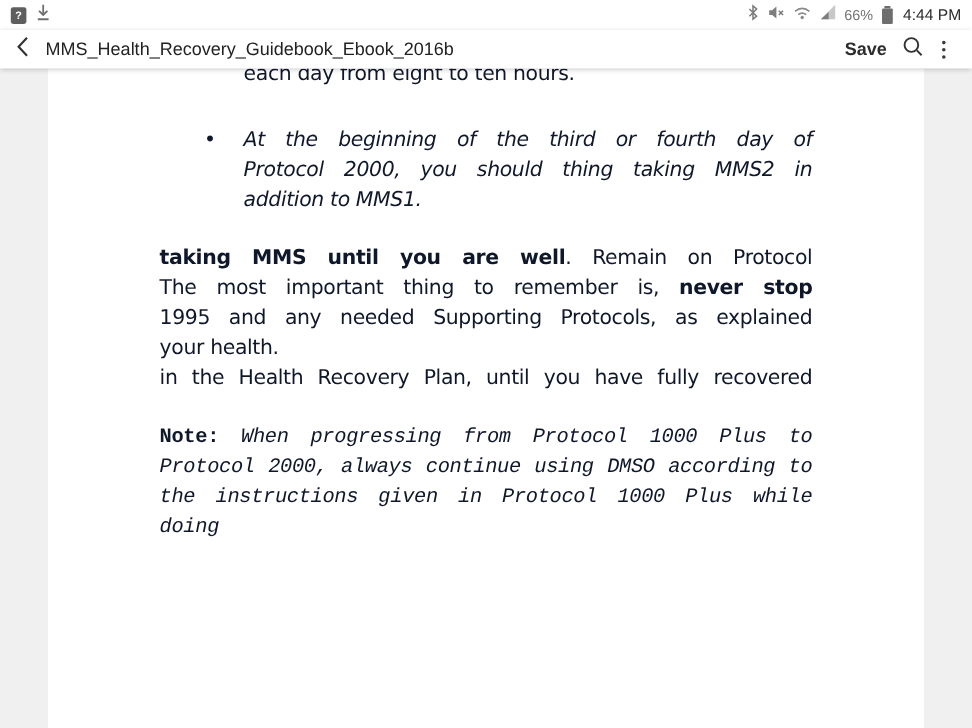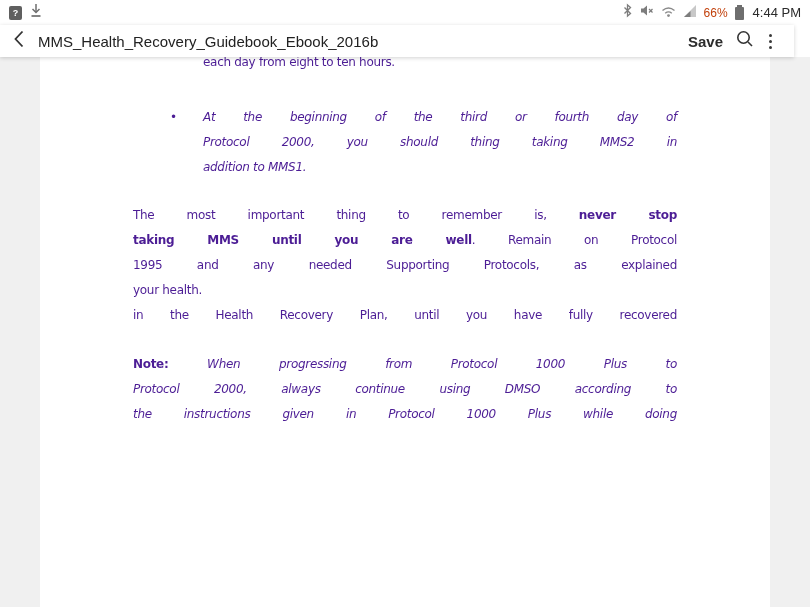--- a/index.html
+++ b/index.html
@@ -5,56 +5,56 @@
   * { margin:0; padding:0; box-sizing:border-box; }
   html,body { width:810px; height:607px; overflow:hidden; }
   body { position:relative; background:#ffffff; font-family:"Liberation Sans",sans-serif; }
 
   
   .status-bar { position:absolute; top:0; left:0; right:0; height:25px; background:#ffffff;
     display:flex; justify-content:space-between; align-items:center; padding:0 9px; }
   .sb-left, .sb-right { display:flex; align-items:center; gap:7px; }
   .notif-badge { width:13px; height:14px; background:#5f5f5f; border-radius:2px; color:#fff;
     font-size:9px; font-weight:bold; display:flex; align-items:center; justify-content:center; }
-  .sb-pct { font-size:12px; color:#c2410c; }
+  .sb-pct { font-size:12px; color:#737373; }
   .sb-time { font-size:13px; color:#2b2b2b; margin-left:2px; }
   .battery { width:9px; height:15px; position:relative; }
   .battery .tip { position:absolute; top:0; left:2px; width:5px; height:2px; background:#6e6e6e; }
   .battery .bod { position:absolute; top:2px; left:0; width:9px; height:13px; background:#6e6e6e; border-radius:1px; }
 
   
-  .toolbar { position:absolute; top:25px; left:0; right:16px; height:32px; background:#ffffff;
+  .toolbar { position:absolute; top:25px; left:0; right:0; height:32px; background:#ffffff;
     display:flex; align-items:center; box-shadow:0 1px 4px rgba(0,0,0,0.18); z-index:5; }
   .back-btn { width:38px; height:32px; display:flex; align-items:center; justify-content:center; }
   .tb-title { font-size:15px; color:#222222; letter-spacing:0; flex:1;
     white-space:nowrap; overflow:hidden; }
   .tb-actions { display:flex; align-items:center; gap:12px; padding-right:20px; }
   .save-btn { font-size:15px; font-weight:bold; color:#2c2c2c; }
   .overflow-btn { display:flex; flex-direction:column; gap:3px; padding:4px 2px; }
   .overflow-btn i { width:3px; height:3px; border-radius:50%; background:#3a3a3a; }
 
   
   .content { position:absolute; top:57px; left:0; right:0; bottom:0; background:#f0f0f0; }
   .page { position:absolute; top:0; bottom:0; left:40px; width:730px; background:#ffffff; overflow:hidden; }
 
-  .doc { font-family:"DejaVu Sans",sans-serif; font-size:12px; line-height:25px;
-    letter-spacing:-0.3px; color:#4c1d95; }
+  .doc { font-family:"DejaVu Sans",sans-serif; font-size:17px; line-height:25px;
+    letter-spacing:-0.3px; color:#0f172a; }
   .block { position:absolute; left:93px; width:544px; }
   .line { height:25px; overflow:visible; }
   .jl { text-align:justify; text-align-last:justify; }
   b { font-weight:bold; } i { font-style:italic; }
 
   .clipped-line { position:absolute; left:163px; top:-7px; width:560px; }
 
   .bullet-block { top:48px; }
   .bullet-dot { position:absolute; left:37px; top:0; line-height:25px; }
   .bullet-text { margin-left:70px;font-style:italic; }
 
   .para-block { top:146px; }
-  .note-block { top:295px; }
+  .note-block { top:295px;font-family:Liberation Mono, monospace; }
 
   .footer-block { top:513px; display:flex; justify-content:space-between; }
   .footer-chapter { white-space:pre; }
 </style>
 </head>
 <body>
 
 <div class="status-bar">
   <div class="sb-left">
     <div class="notif-badge">?</div>
@@ -136,22 +136,22 @@
     <div class="block bullet-block">
       <span class="bullet-dot">•</span>
       <div class="bullet-text">
         <div class="line jl">At the beginning of the third or fourth day of</div>
         <div class="line jl">Protocol 2000, you should thing taking MMS2 in</div>
         <div class="line">addition to MMS1.</div>
       </div>
     </div>
 
     <div class="block para-block">
+      <div class="line jl"><b>taking MMS until you are well</b><span>. Remain on Protocol</span></div>
       <div class="line jl"><span>The most important thing to remember is,</span> <b>never stop</b></div>
-      <div class="line jl"><b>taking MMS until you are well</b><span>. Remain on Protocol</span></div>
       <div class="line jl">1995 and any needed Supporting Protocols, as explained</div>
       <div class="line">your health.</div>
       <div class="line jl">in the Health Recovery Plan, until you have fully recovered</div>
     </div>
 
     <div class="block note-block">
       <div class="line jl"><b>Note:</b> <i>When progressing from Protocol 1000 Plus to</i></div>
       <div class="line jl"><i>Protocol 2000, always continue using DMSO according to</i></div>
       <div class="line jl"><i>the instructions given in Protocol 1000 Plus while doing</i></div>
     </div>

